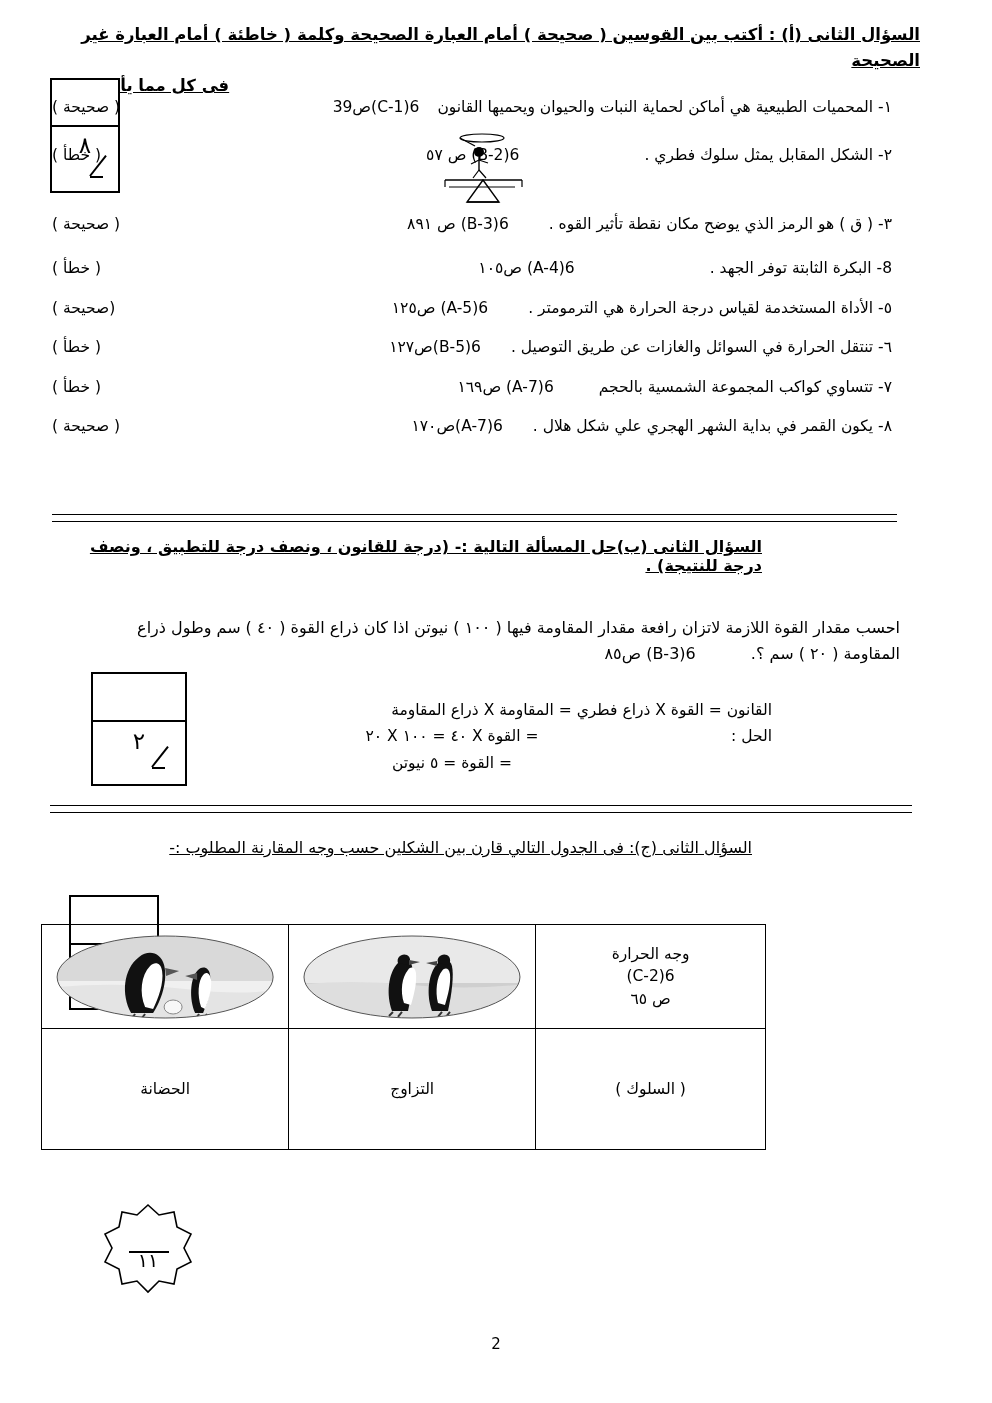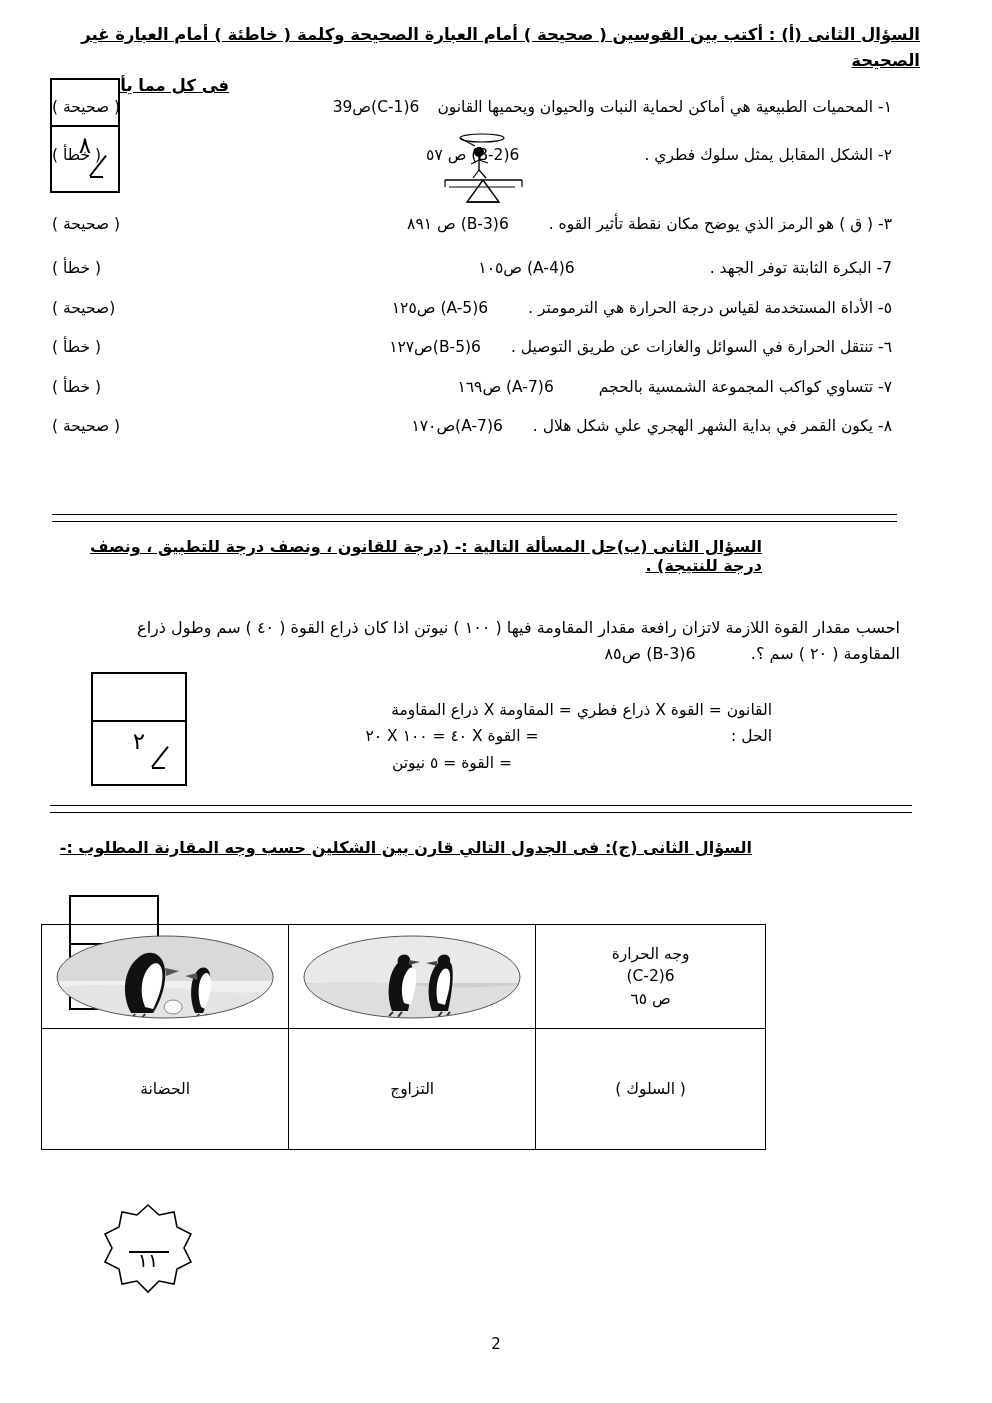--- a/index.html
+++ b/index.html
@@ -197,21 +197,21 @@
   .sol-label { flex: 0 0 60px; }
   .sol-body { flex: 1 1 auto; }
 
   
   .q2c-head {
     position: absolute;
     top: 838px;
     right: 240px;
     width: 700px;
     font-size: 16px;
-    font-weight: bold;
+    font-weight: normal;
     direction: rtl;
     text-align: right;
     text-decoration: underline;
   }
 
   table.compare {
     position: absolute;
     top: 924px;
     right: 226px;
     width: 725px;
@@ -313,21 +313,21 @@
     </div>
 
     <div class="tf-row" id="tf-row-2">
       <div class="tf-text">٣- ( ق ) هو الرمز الذي يوضح مكان نقطة تأثير القوه .</div>
       <div class="tf-ref" style="padding-right:40px;">6(B-3)   ص ٨٩١</div>
       <div class="tf-spacer"></div>
       <div class="tf-ans">( صحيحة )</div>
     </div>
 
     <div class="tf-row" id="tf-row-3">
-      <div class="tf-text">7- البكرة الثابتة توفر الجهد .</div>
+      <div class="tf-text">8- البكرة الثابتة توفر الجهد .</div>
       <div class="tf-ref" style="padding-right:135px;">6(A-4) ص١٠٥</div>
       <div class="tf-spacer"></div>
       <div class="tf-ans">( خطأ )</div>
     </div>
 
     <div class="tf-row" id="tf-row-4">
       <div class="tf-text">٥- الأداة المستخدمة لقياس درجة الحرارة هي الترمومتر .</div>
       <div class="tf-ref" style="padding-right:40px;">6(A-5)      ص١٢٥</div>
       <div class="tf-spacer"></div>
       <div class="tf-ans">(صحيحة )</div>

